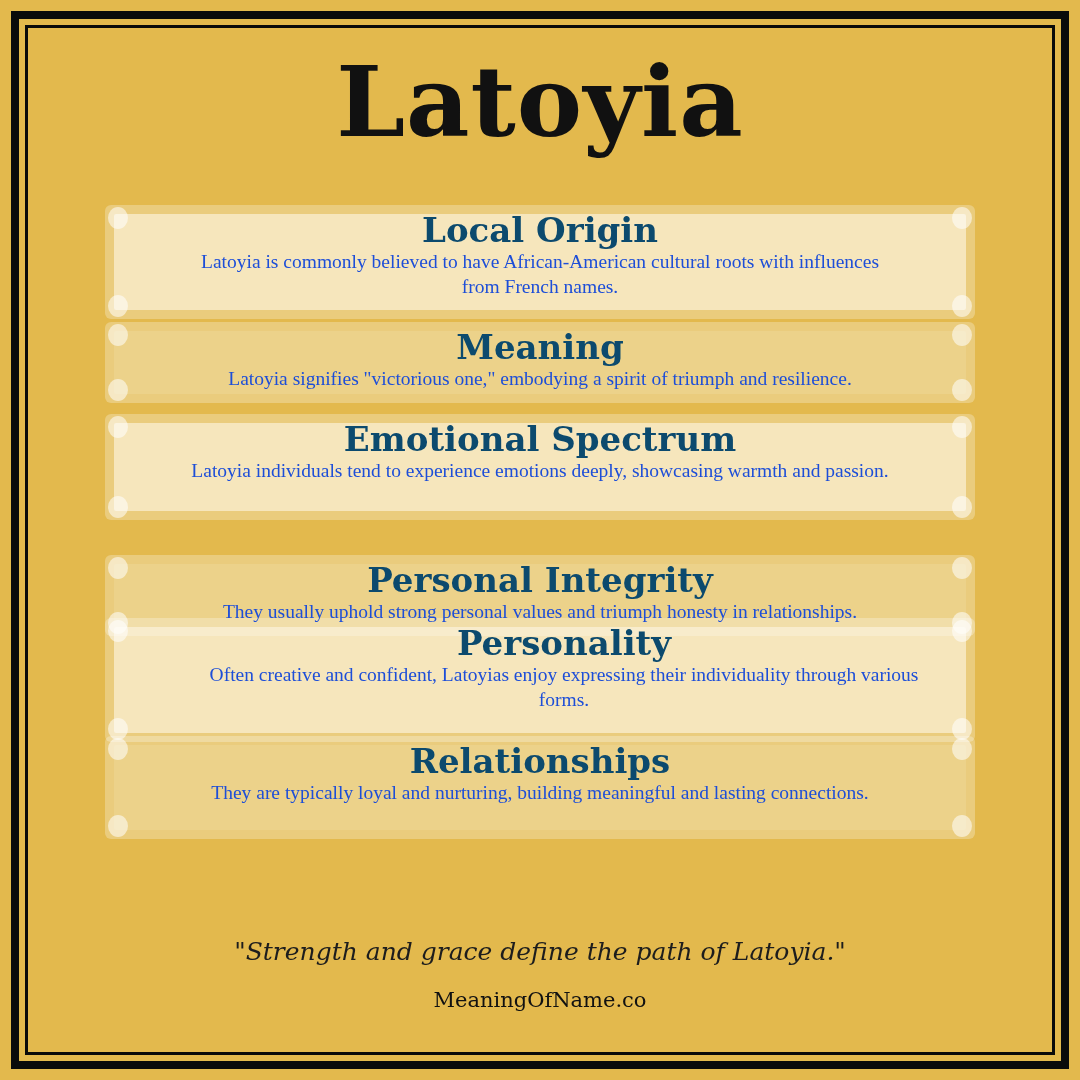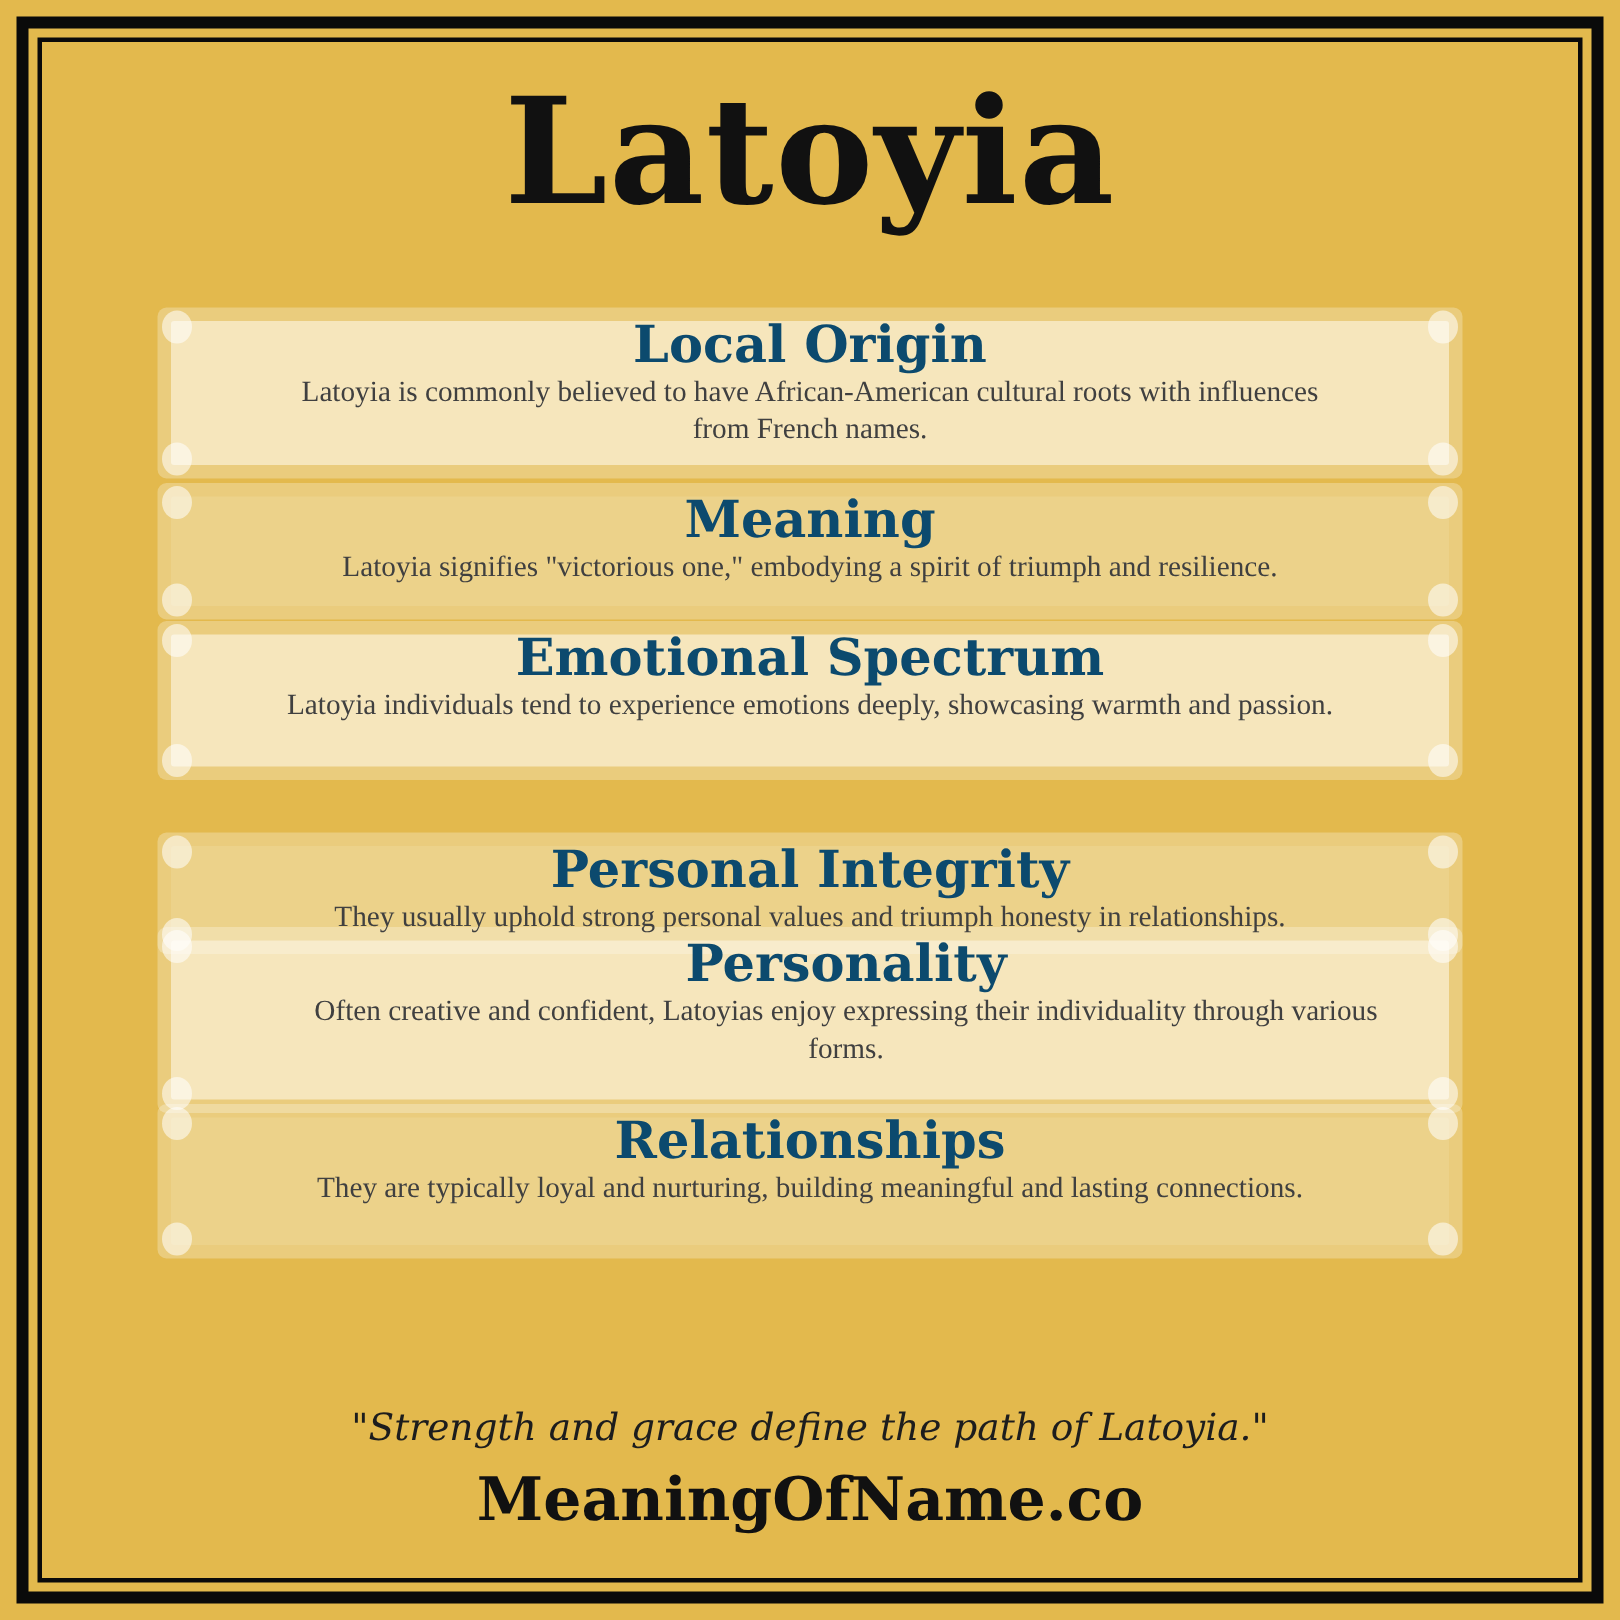--- a/index.html
+++ b/index.html
@@ -63,38 +63,38 @@
     font-weight:bold;
     font-size:34px;line-height:36px;
     color:#0c4a6e;
   }
   .card p{
     position:relative;z-index:1;
     margin:1px auto 0;
     text-align:center;
     font-family:"Liberation Serif",serif;
     font-size:19.5px;line-height:25px;
-    color:#404040;
+    color:#1d4ed8;
   }
   .card.two-line p{max-width:710px;}
   .card.one-line p{max-width:830px;}
   .quote{
     position:absolute;top:936px;left:0;width:100%;
     text-align:center;
     font-family:"DejaVu Serif",serif;
     font-style:italic;
     font-size:25px;line-height:32px;
     color:#1d1d1d;
   }
   .brand{
     position:absolute;top:980px;left:0;width:100%;
     text-align:center;
     font-family:"DejaVu Serif",serif;
-    font-weight:bold;
-    font-size:40px;line-height:40px;
+    font-weight:normal;
+    font-size:21px;line-height:40px;
     color:#111;
   }
 </style>
 </head>
 <body>
 
 <div class="frame-outer"></div>
 <div class="frame-inner"></div>
 
 <h1 class="title">Latoyia</h1>
@@ -102,21 +102,21 @@
 <section class="card strong two-line" style="top:205px;height:114px;">
   <div class="inner"></div>
   <span class="pin tl"></span>
   <span class="pin tr"></span>
   <span class="pin bl"></span>
   <span class="pin br"></span>
   <h2>Local Origin</h2>
   <p>Latoyia is commonly believed to have African-American cultural roots with influences from French names.</p>
 </section>
 
-<section class="card weak one-line" style="top:322px;height:91px;">
+<section class="card weak one-line" style="top:322px;height:81px;">
   <div class="inner"></div>
   <span class="pin tl"></span>
   <span class="pin tr"></span>
   <span class="pin bl"></span>
   <span class="pin br"></span>
   <h2>Meaning</h2>
   <p>Latoyia signifies "victorious one," embodying a spirit of triumph and resilience.</p>
 </section>
 
 <section class="card strong two-line" style="top:414px;height:106px;">

